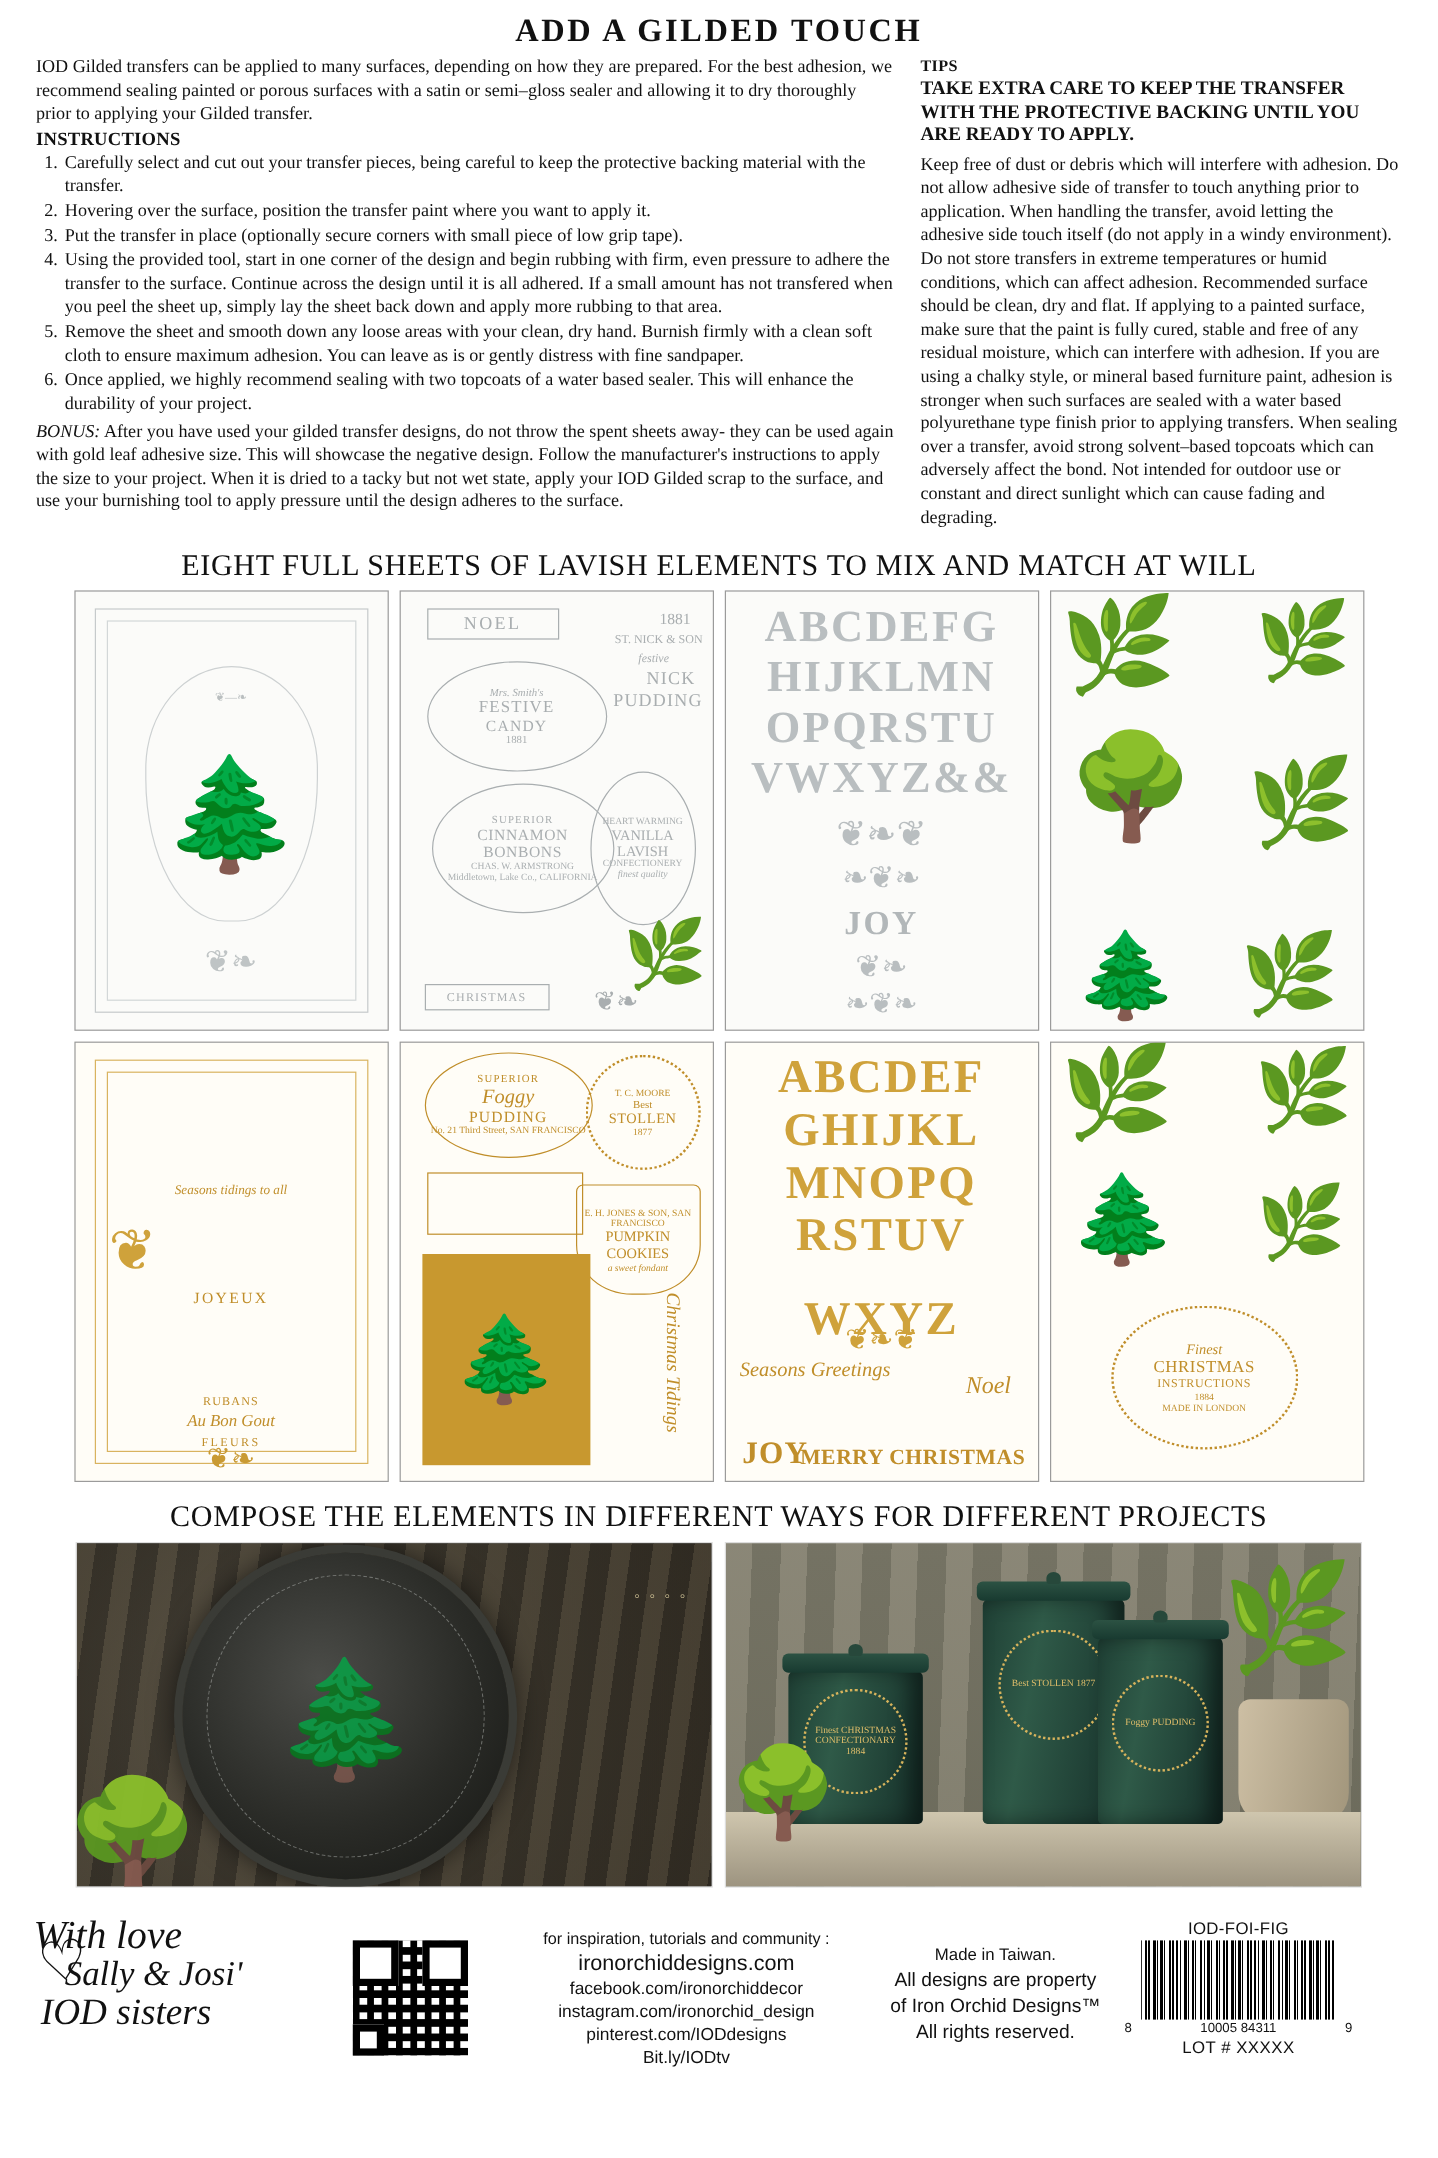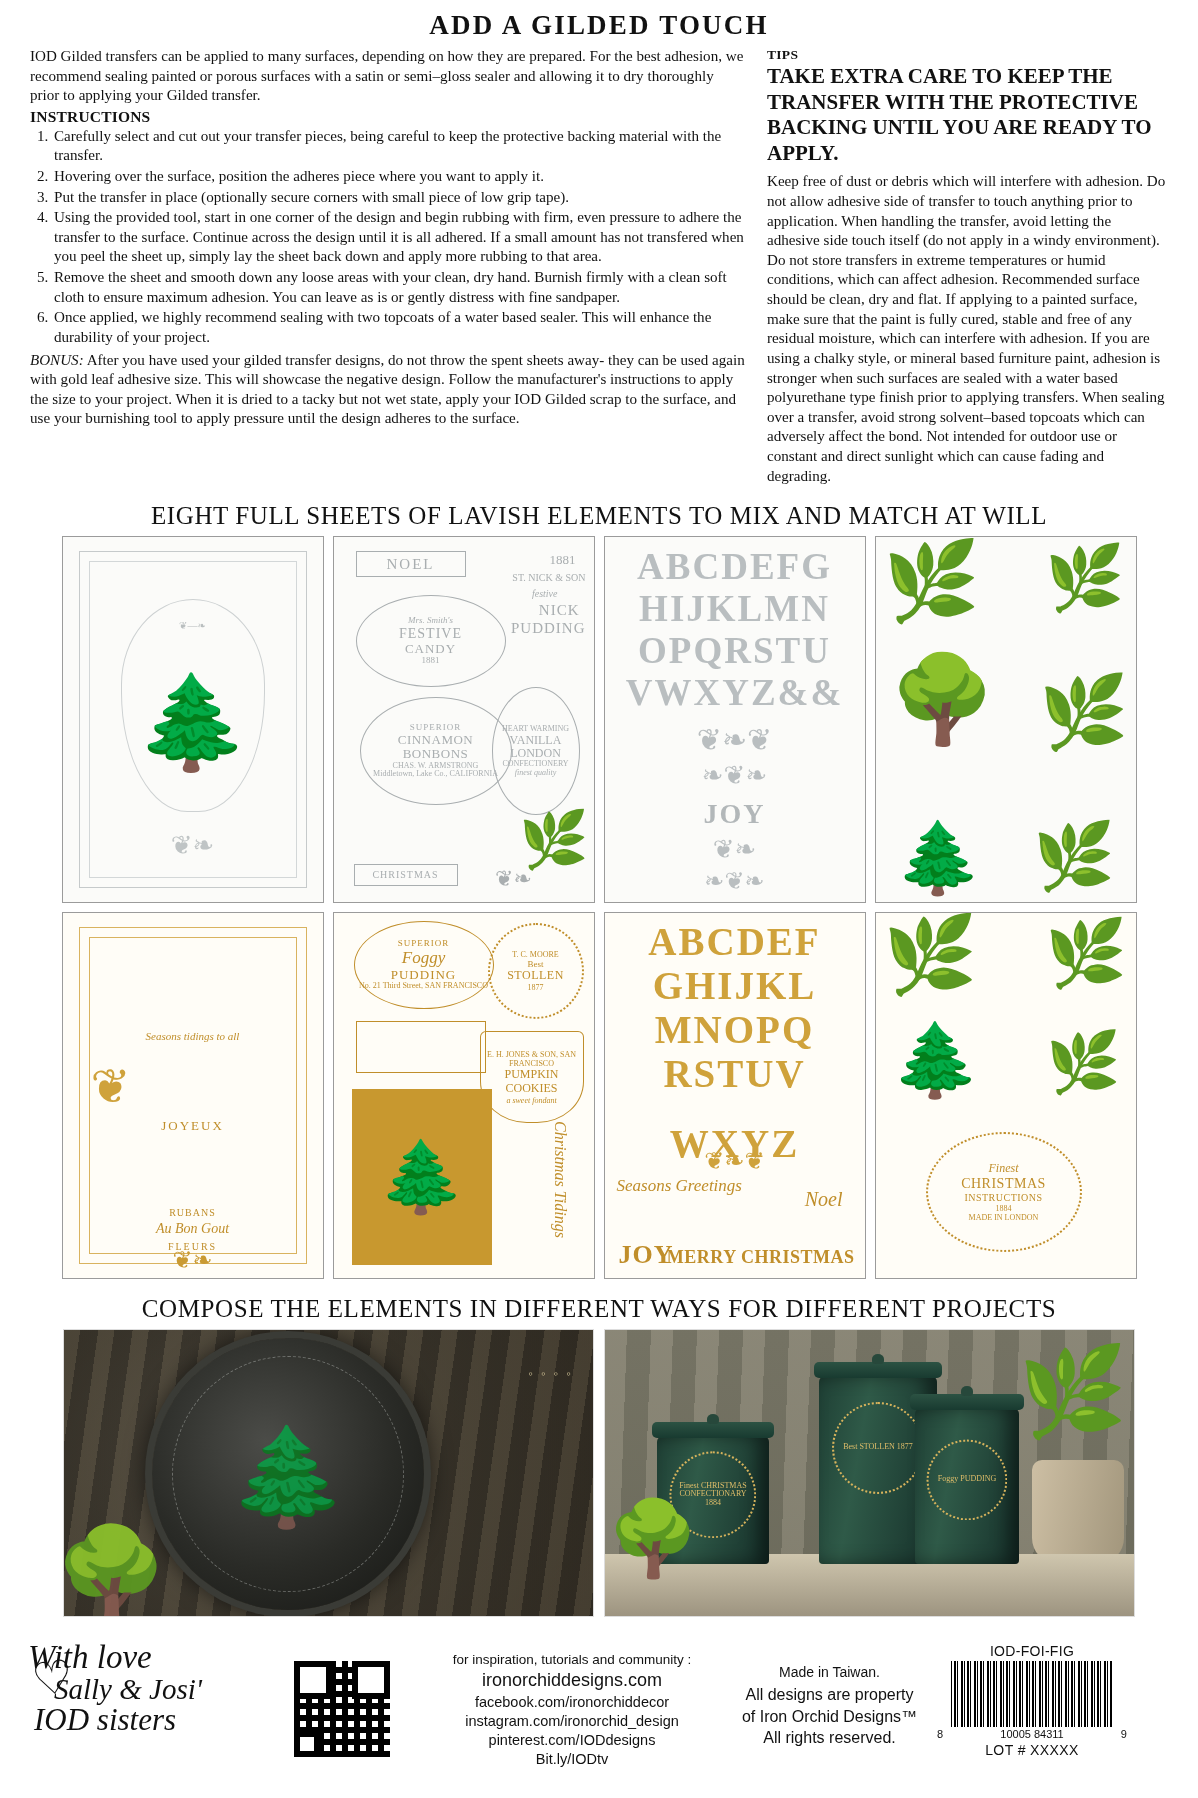--- a/index.html
+++ b/index.html
@@ -52,21 +52,21 @@
   ol.instructions li {
     margin: 0 0 1px 0;
     padding-left: 2px;
   }
   .bonus { margin: 3px 0 0 0; }
   .bonus .ital { font-style: italic; }
 
   .tips-label { font-weight: bold; font-size: 13.5px; letter-spacing: .3px; }
   .tips-caps {
     font-weight: bold;
-    font-size: 21px;
+    font-size: 16px;
     line-height: 1.22;
     margin: 1px 0 6px 0;
     font-family: Liberation Serif, serif;
   }
   .col-right p { margin: 0; }
 
   
   .banner {
     text-align: center;
     font-size: 25px;
@@ -428,21 +428,21 @@
 <div class="page">
 
   <div class="main-title">ADD A GILDED TOUCH</div>
 
   <div class="top-cols">
     <div class="col-left">
       <p class="intro">IOD Gilded transfers can be applied to many surfaces, depending on how they are prepared. For the best adhesion, we recommend sealing painted or porous surfaces with a satin or semi–gloss sealer and allowing it to dry thoroughly prior to applying your Gilded transfer.</p>
       <div class="sec-head">INSTRUCTIONS</div>
       <ol class="instructions">
         <li>Carefully select and cut out your transfer pieces, being careful to keep the protective backing material with the transfer.</li>
-        <li>Hovering over the surface, position the adheres piece where you want to apply it.</li>
+        <li>Hovering over the surface, position the transfer paint where you want to apply it.</li>
         <li>Put the transfer in place (optionally secure corners with small piece of low grip tape).</li>
         <li>Using the provided tool, start in one corner of the design and begin rubbing with firm, even pressure to adhere the transfer to the surface. Continue across the design until it is all adhered. If a small amount has not transfered when you peel the sheet up, simply lay the sheet back down and apply more rubbing to that area.</li>
         <li>Remove the sheet and smooth down any loose areas with your clean, dry hand.  Burnish firmly with a clean soft cloth to ensure maximum adhesion. You can leave as is or gently distress with fine sandpaper.</li>
         <li>Once applied, we highly recommend sealing with two topcoats of a water based sealer. This will enhance the durability of your project.</li>
       </ol>
       <p class="bonus">
         <span class="ital">BONUS:</span>
         <span>After you have used your gilded transfer designs, do not throw the spent sheets away- they can be used again with gold leaf adhesive size. This will showcase the negative design. Follow the manufacturer's instructions to apply the size to your project. When it is dried to a tacky but not wet state, apply your IOD Gilded scrap to the surface, and use your burnishing tool to apply pressure until the design adheres to the surface.</span>
       </p>
     </div>
@@ -494,21 +494,21 @@
             <div style="font-size:13px;letter-spacing:.5px">BONBONS</div>
             <div class="tiny">CHAS. W. ARMSTRONG</div>
             <div class="tiny">Middletown, Lake Co., CALIFORNIA</div>
           </div>
         </div>
 
         <div class="oval" style="right:14px;top:150px;width:88px;height:128px;">
           <div>
             <div class="tiny">HEART WARMING</div>
             <div style="font-size:12px">VANILLA</div>
-            <div style="font-size:12px">LONDON</div>
+            <div style="font-size:12px">LAVISH</div>
             <div class="tiny">CONFECTIONERY</div>
             <div class="tiny script">finest quality</div>
           </div>
         </div>
 
         <div class="rect-lbl" style="left:20px;bottom:16px;width:104px;height:22px;font-size:10px;letter-spacing:1px;">CHRISTMAS</div>
         <div class="swirl" style="bottom:12px;left:110px;right:10px;font-size:22px;">❦❧</div>
         <div class="fern" style="right:4px;bottom:34px;color:#bcc1c2;">🌿</div>
       </div>
     </div>

